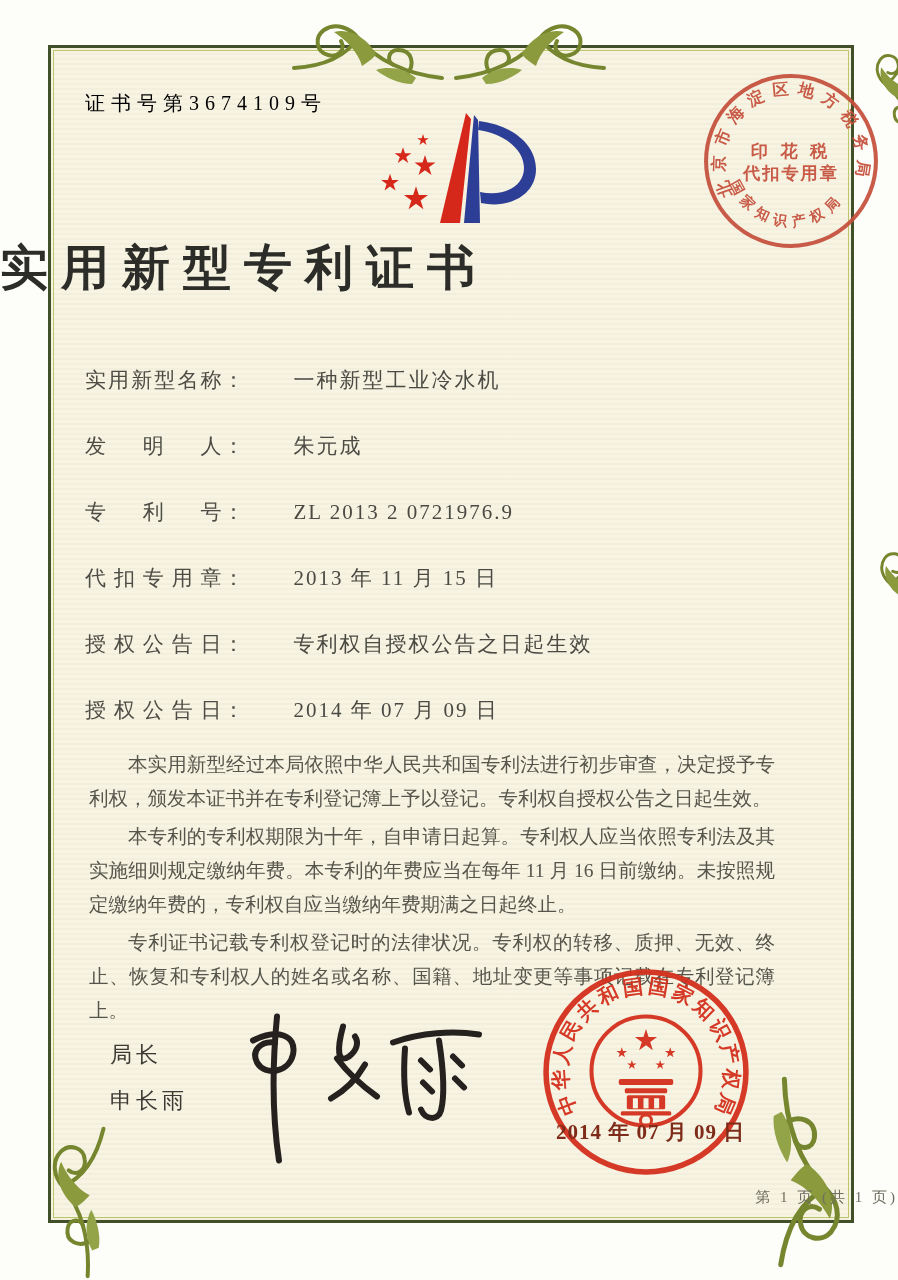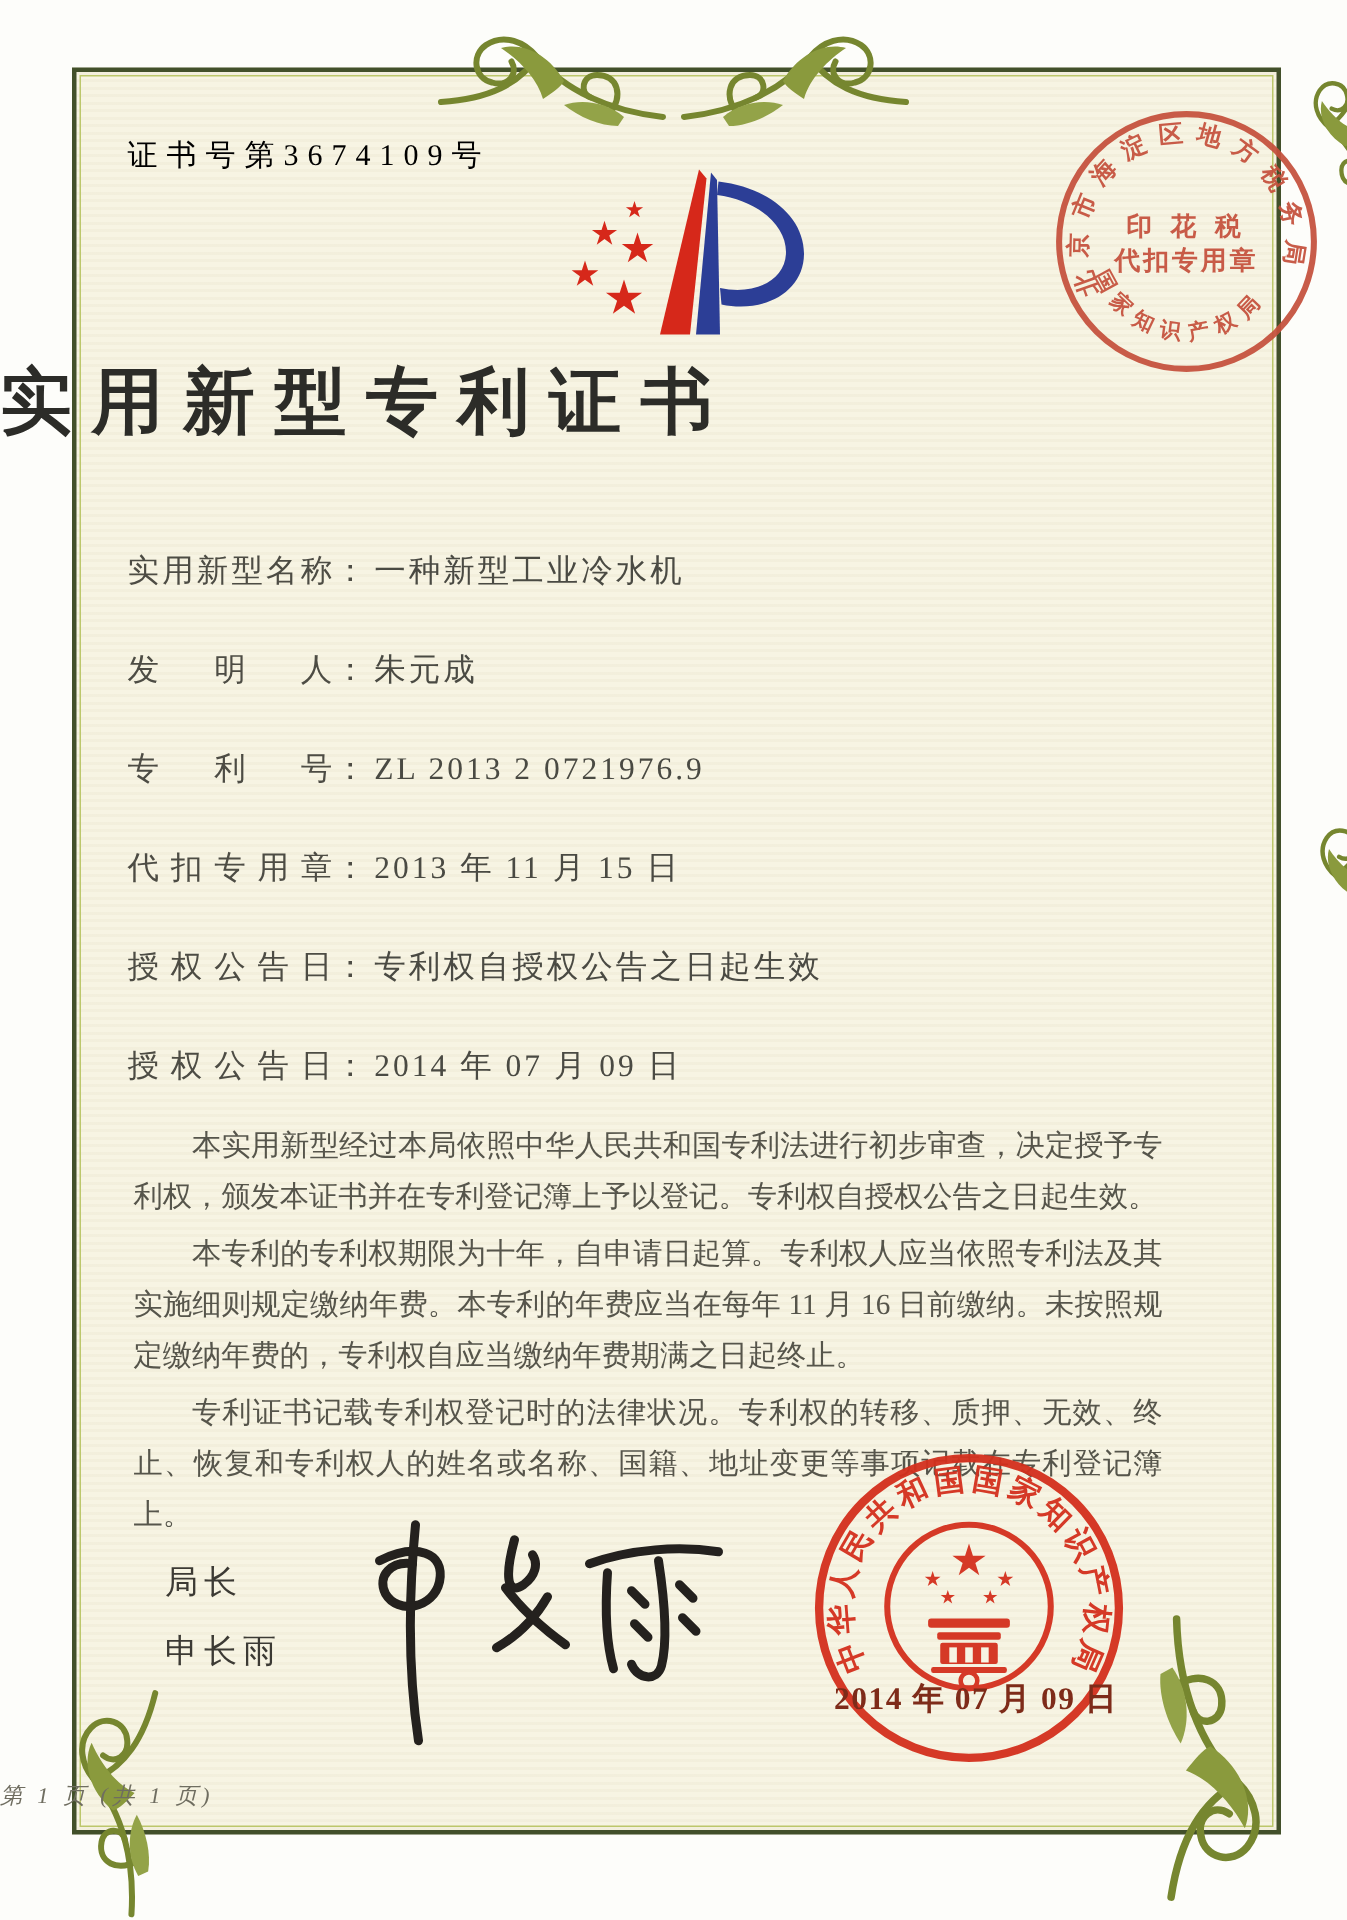--- a/index.html
+++ b/index.html
@@ -34,43 +34,43 @@
     font-size:48px;font-weight:bold;letter-spacing:13px;color:#2c2c28;
   }
   
   .fields{position:absolute;left:85px;top:366px;width:700px;}
   .field{height:66px;font-size:21px;color:#4d4c44;letter-spacing:1.5px;}
   .f-label{
     display:inline-block;width:138px;vertical-align:top;
     text-align:justify;text-align-last:justify;text-justify:inter-character;
   }
   .f-colon{display:inline-block;margin-right:4px;}
-  .f-value{letter-spacing:2px;color:#4a4a43;}
+  .f-value{letter-spacing:2px;color:#4a4a43;margin-left:44px;}
   
   .body-text{
     position:absolute;left:85px;top:744px;width:694px;
     font-size:19.5px;line-height:34px;color:#56554b;
     text-align:justify;text-justify:inter-ideograph;
   }
   .body-text p{margin:4px;text-indent:2em;}
   
   .director{position:absolute;left:110px;top:1040px;font-size:22px;color:#3c3a34;letter-spacing:4px;}
   .director .row{height:46px;}
   .sig-art{position:absolute;left:225px;top:1000px;width:270px;height:170px;}
   .sr-only{position:absolute;width:1px;height:1px;overflow:hidden;clip:rect(0 0 0 0);white-space:nowrap;}
   
   .seal-office{position:absolute;left:540px;top:966px;width:212px;height:212px;opacity:.95;}
   .seal-date{
     position:absolute;left:556px;top:1118px;width:220px;
     font-size:21px;letter-spacing:1px;color:#7e2b19;font-weight:bold;
   }
   
   .footer{
-    position:absolute;left:0;right:0;top:1188px;text-align:left;
-    font-size:15px;letter-spacing:3px;color:#6f6d60;font-style:italic;
+    position:absolute;left:0;right:0;top:1188px;text-align:right;
+    font-size:15px;letter-spacing:3px;color:#6f6d60;
   }
 </style>
 </head>
 <body>
 
 <div id="page">
 
   <div class="paper">
     <div class="paper-inner"></div>
   </div>

